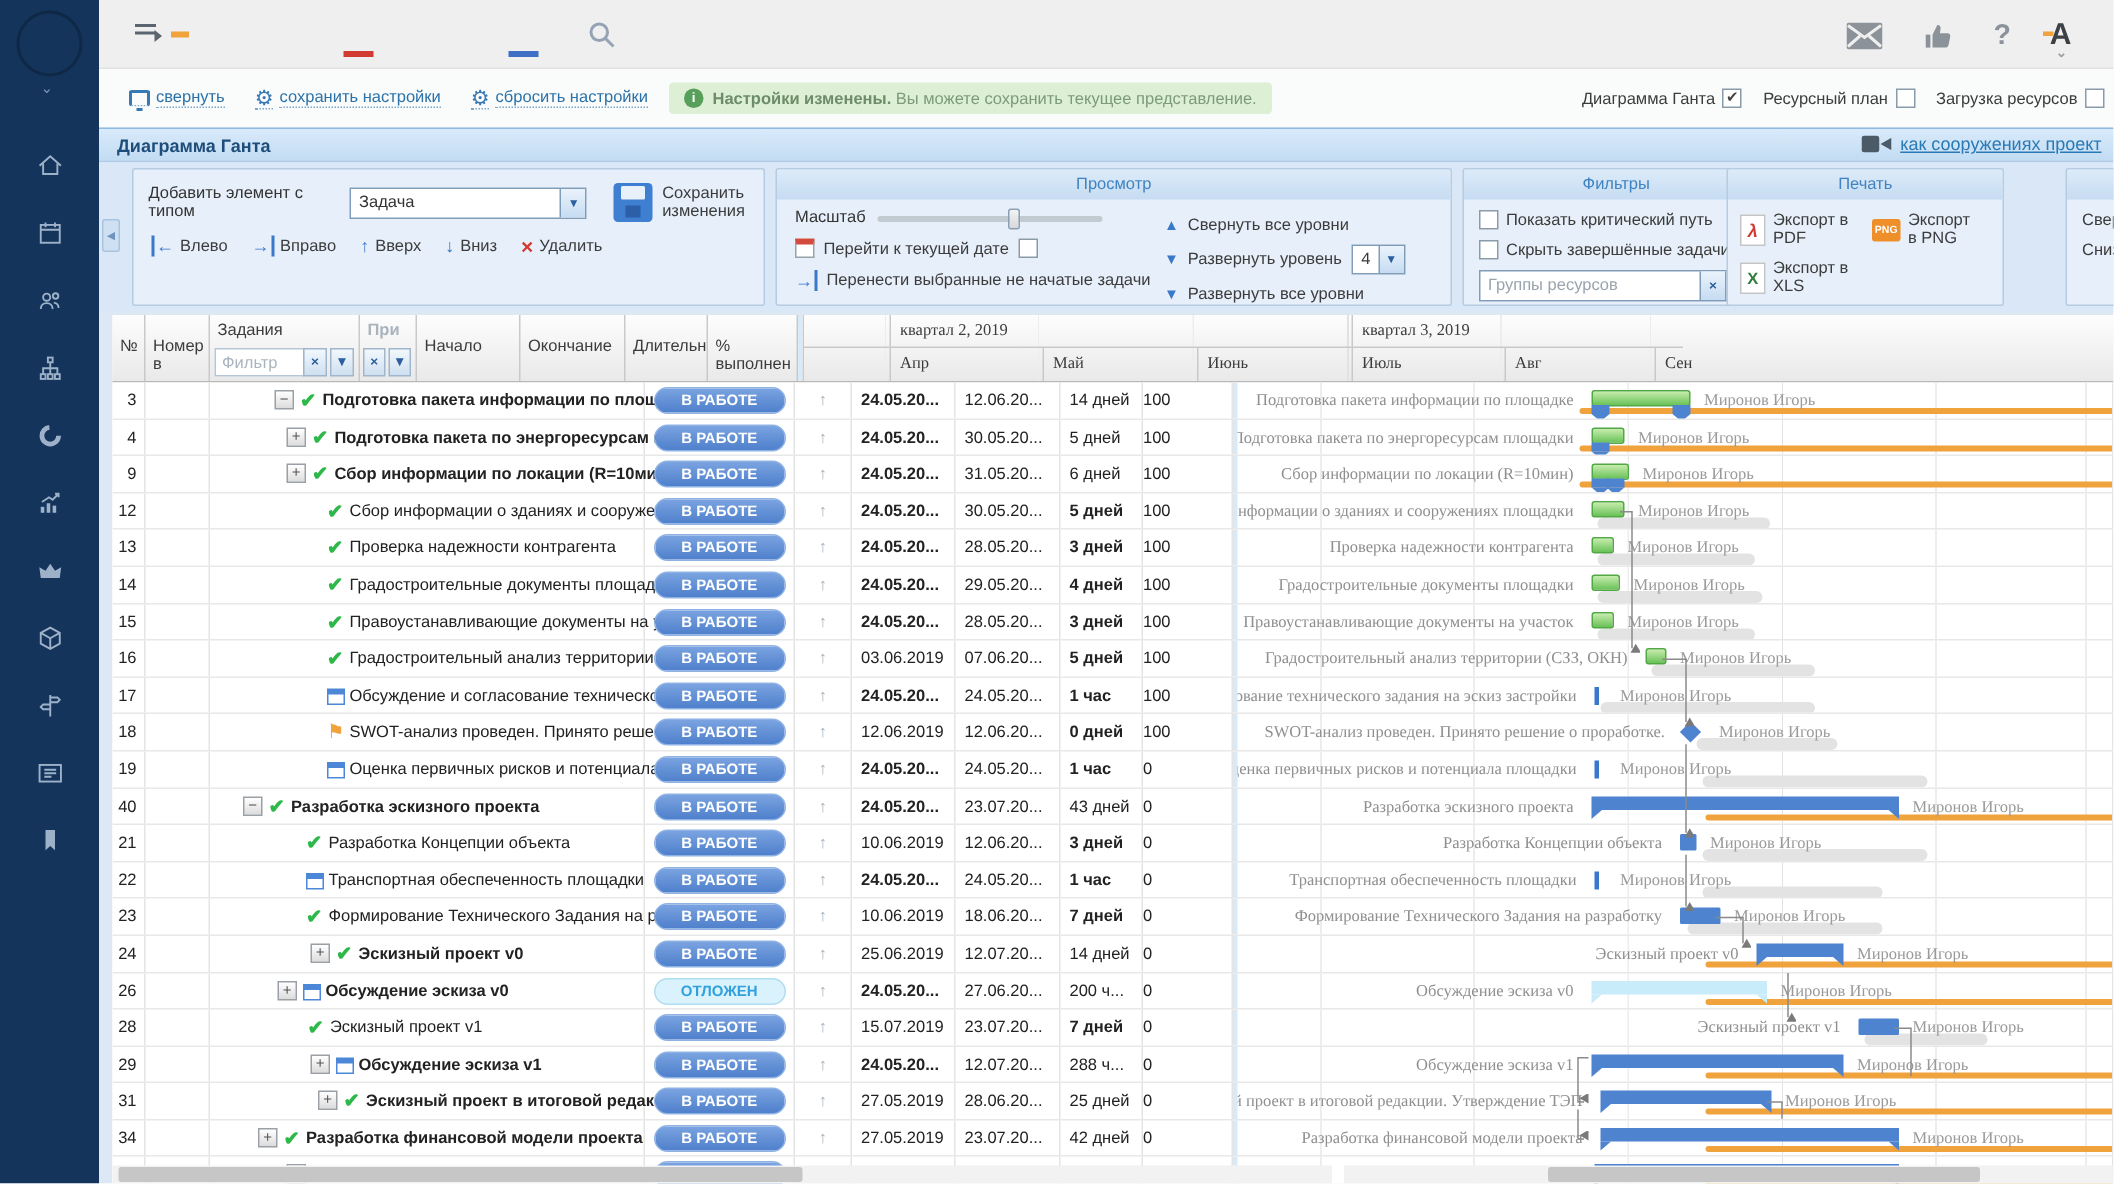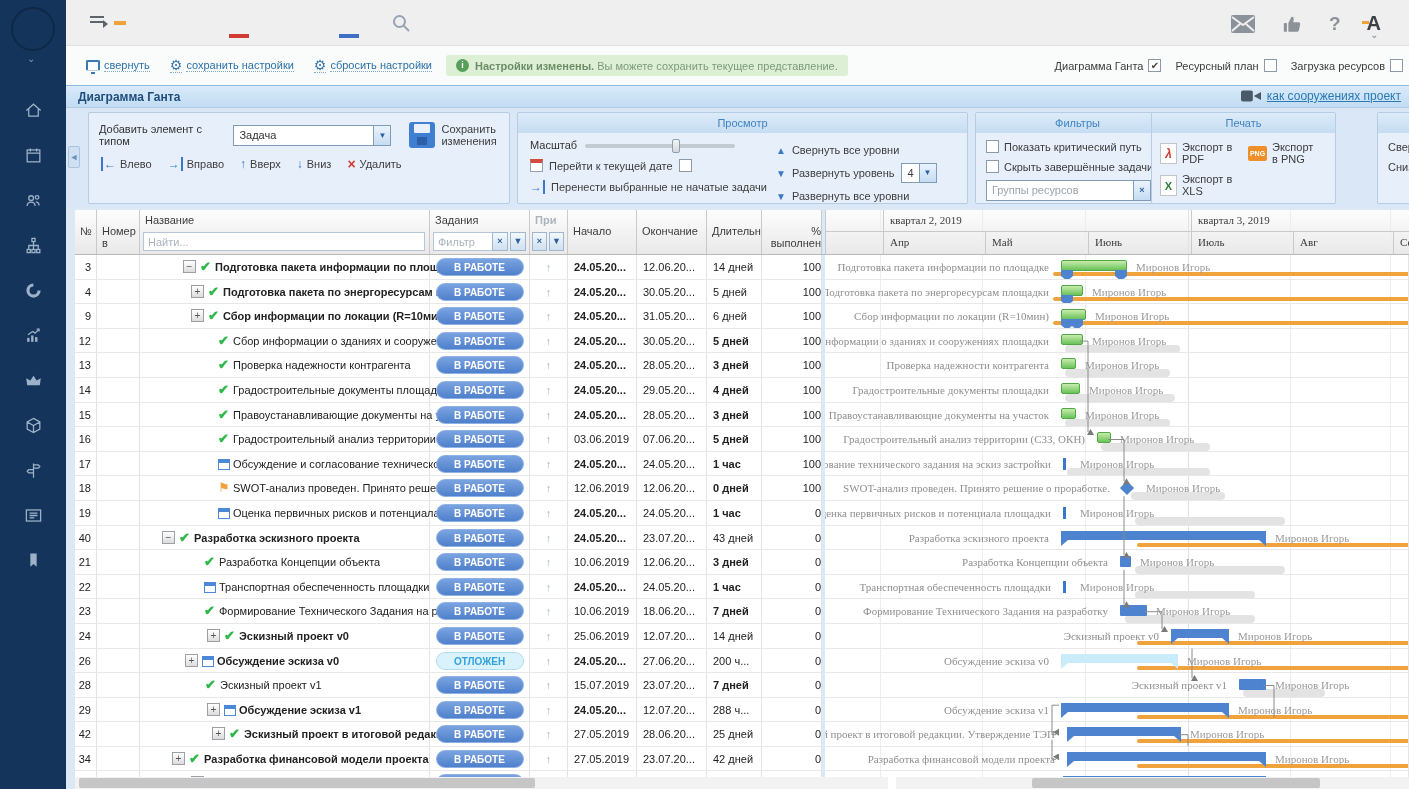--- a/index.html
+++ b/index.html
@@ -131,21 +131,21 @@
   .ic-check { color:#2eb84a; font-weight:bold; font-size:13px; }
   .ic-flag { color:#f0a23c; font-size:13px; }
   .ic-cal { top:7px; width:12px; height:11px; background:#fff; border:1px solid #4d88d8; border-top:4px solid #4d88d8; }
   .nm { position:absolute; top:0; white-space:nowrap; overflow:hidden; max-width:230px; }
   .b { font-weight:bold; }
   .pill { display:block; margin:3px auto 0; width:88px; height:18px; border-radius:9px; text-align:center; line-height:18px; font-weight:bold; font-size:10px; }
   .p-a { background:linear-gradient(#7aa3e0,#4f80cc); color:#fff; border:1px solid #8fb2e4; }
   .p-p { background:#d9f2fc; color:#31a1dd; border:1px solid #b0ddf0; }
   .c-pri { text-align:center; color:#aab4bd; font-weight:bold; }
   .c-start,.c-end,.c-dur { padding-left:6px; }
-  .c-pct { text-align:right; }
+  .c-pct { text-align:left; }
   .c-gantt { border-left:3px solid #d8e9f8; overflow:hidden;
      background-image:linear-gradient(90deg,#ededed 1px,transparent 1px),linear-gradient(90deg,#ededed 1px,transparent 1px),linear-gradient(90deg,#ededed 1px,transparent 1px),linear-gradient(90deg,#e2e2e2 1px,transparent 1px),linear-gradient(90deg,#ededed 1px,transparent 1px),linear-gradient(90deg,#ededed 1px,transparent 1px);
      background-repeat:no-repeat;
      background-position:55px 0,157px 0,260px 0,363px 0,465px 0,565px 0; background-size:2px 100%;font-family:Liberation Serif, serif; }
   .glabel { position:absolute; top:0; color:#8f8f8f; line-height:24px; white-space:nowrap; }
   .res { position:absolute; top:0; color:#9a9a9a; line-height:24px; white-space:nowrap; }
   .bar { position:absolute; cursor:pointer; }
   .bg-green { top:5px; height:11px; background:linear-gradient(#c8ecae,#69c258); border:1px solid #52a844; border-radius:2px; }
   .bg-bar { top:6px; height:11px; background:#4d83cf; border-radius:1px; }
   .bg-sum { top:5px; height:9px; background:#4d83cf; }
@@ -432,24 +432,20 @@
   </div>
 
   <div class="grid">
     <div class="thead">
       <div class="hc c-num">
           <span class="lblc">№</span>
         </div>
       <div class="hc c-number">
           <span class="lblc">Номер в</span>
         </div>
-      <div class="hc c-name">
-        <span class="lbl">Название</span>
-        <input class="in-name" placeholder="Найти..." style="">
-      </div>
       <div class="hc c-status">
         <span class="lbl">Задания</span>
         <input class="in-status" placeholder="Фильтр" style="">
         <span class="fbtn" style="right:21px">×</span>
         <span class="fbtn" style="right:3px">▼</span>
       </div>
       <div class="hc c-pri">
         <span class="lbl">При</span>
         <span class="fbtn" style="left:2px;width:15px">×</span>
         <span class="fbtn" style="left:19px;width:15px">▼</span>
@@ -907,21 +903,21 @@
           <div class="cell c-dur">288 ч...</div>
           <div class="cell c-pct">0</div>
           <div class="cell c-gantt">
             <span class="glabel" style="right: 359px;">Обсуждение эскиза v1</span>
             <span class="orange" style="left: 312px; width: 295px;"></span>
             <span class="bar bg-sum" style="left: 236px; width: 168px;"></span>
             <span class="res" style="left: 413px;">Миронов Игорь</span>
           </div>
         </div>
         <div class="row">
-          <div class="cell c-num">42</div>
+          <div class="cell c-num">31</div>
           <div class="cell c-number"></div>
           <div class="cell c-name">
             <span class="box" style="left: 72px;">+</span>
             <span class="tic ic-check" style="left: 89px;">✔</span>
             <span class="nm b" style="left: 104px;">Эскизный проект в итоговой редакции. Утверждение ТЭП</span>
           </div>
           <div class="cell c-status">
             <span class="pill p-a">В РАБОТЕ</span>
           </div>
           <div class="cell c-pri">↑</div>

